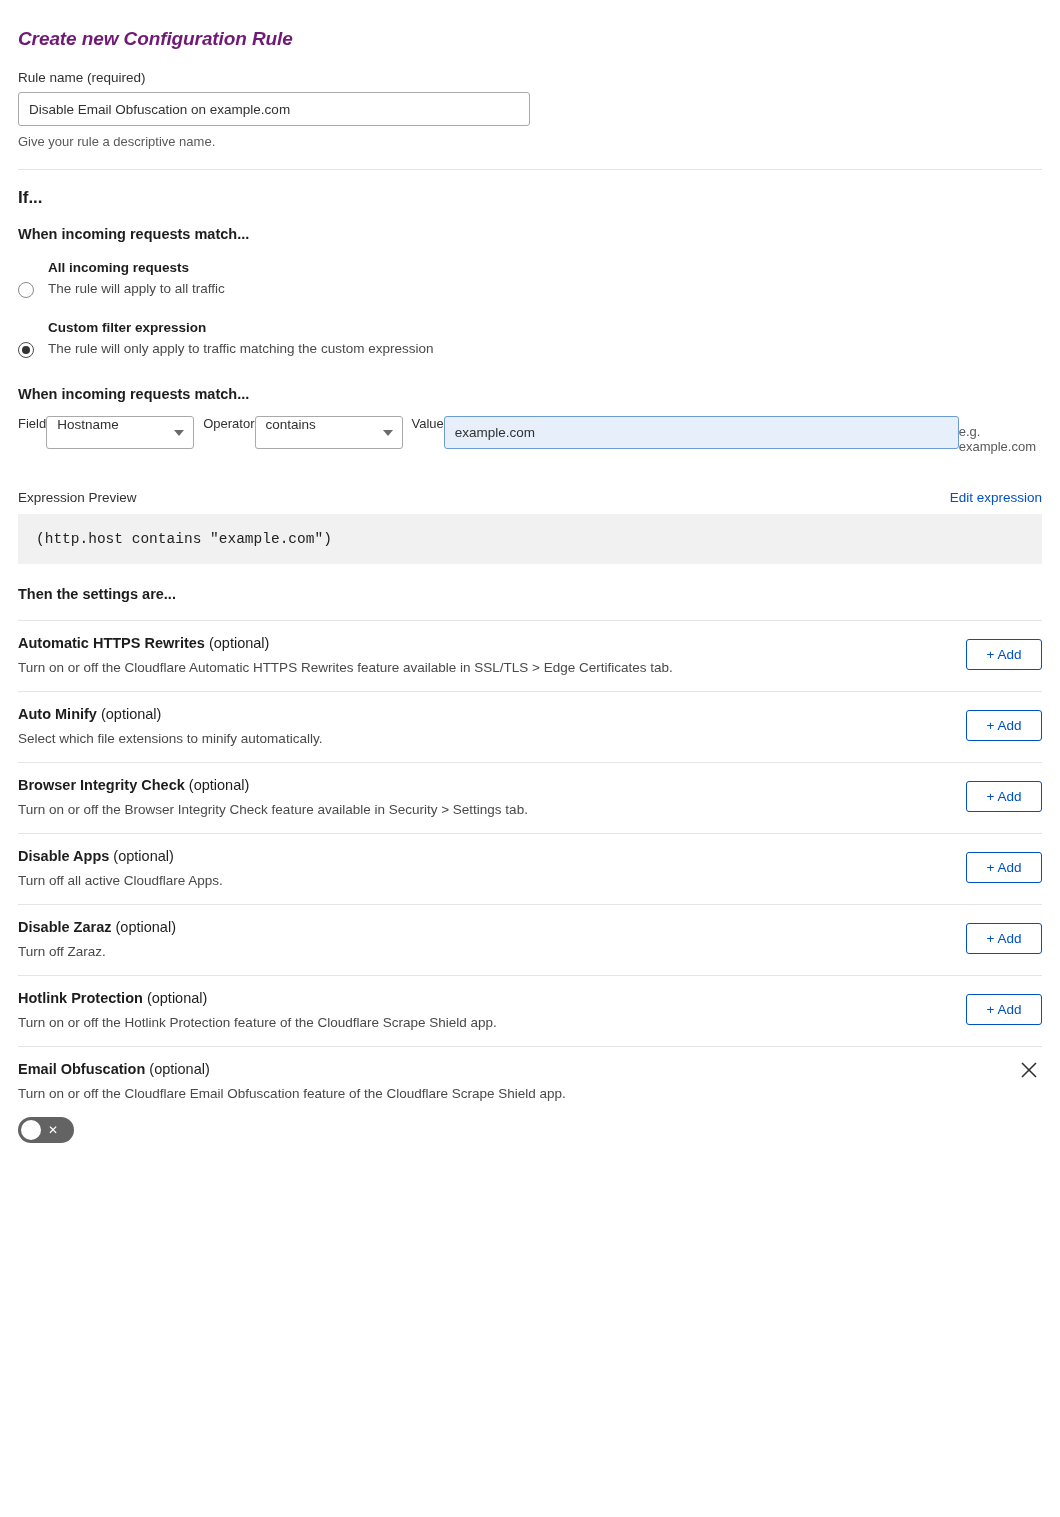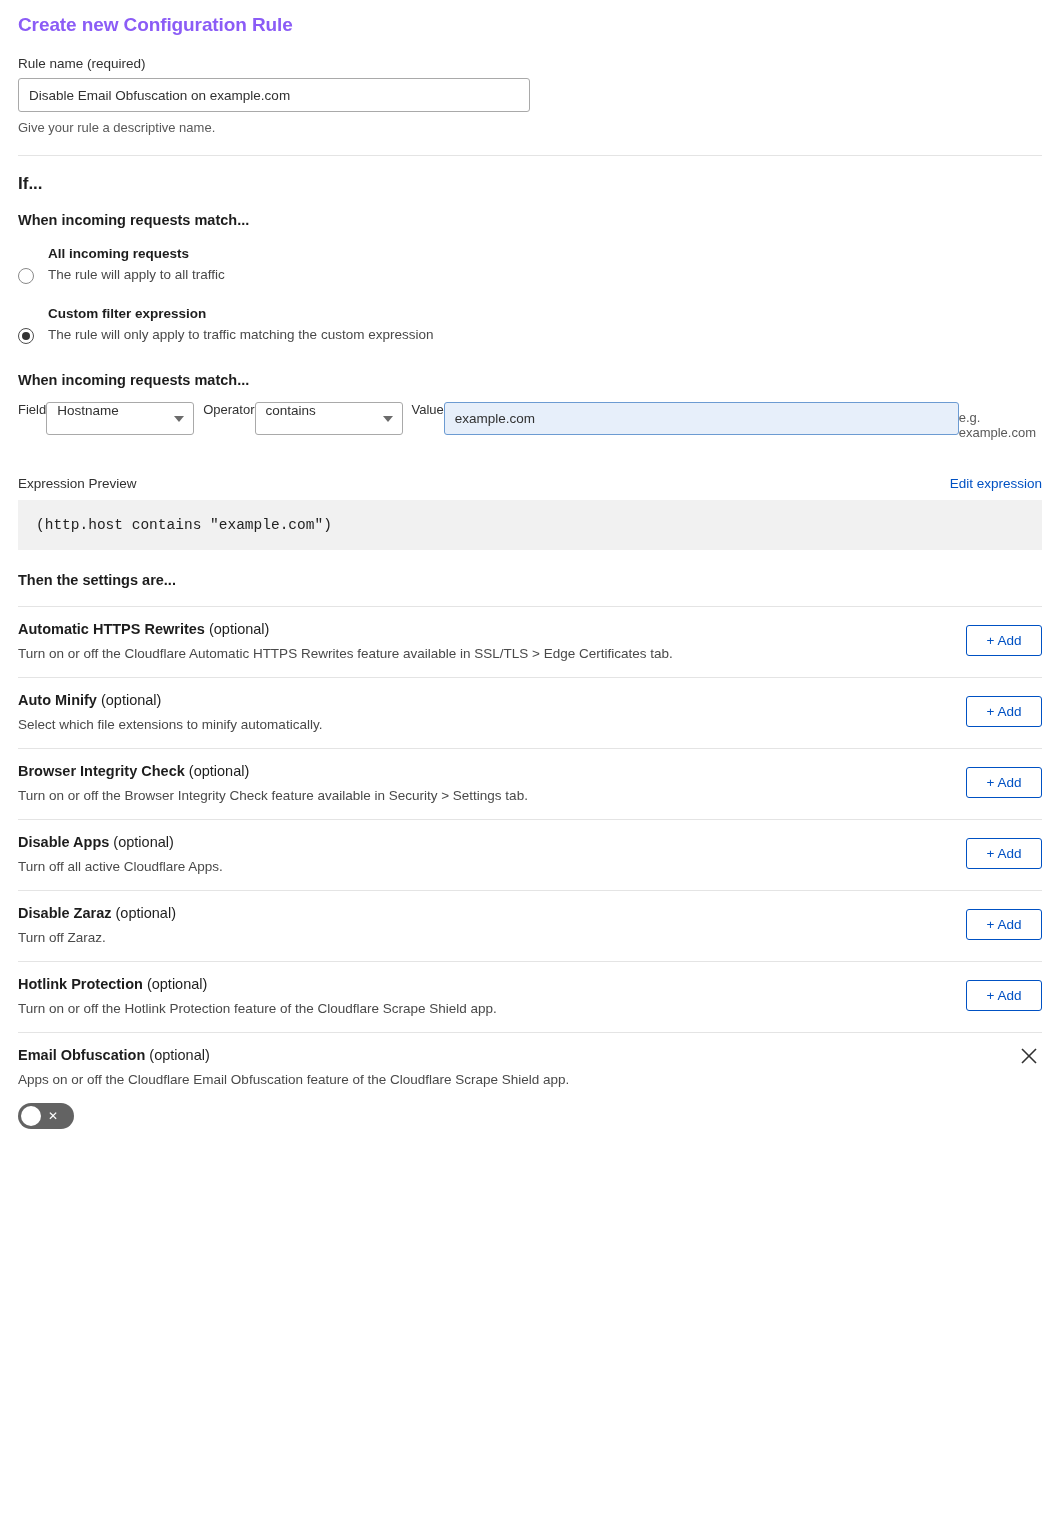--- a/index.html
+++ b/index.html
@@ -13,24 +13,25 @@
   .page {
     width: 1060px;
     min-height: 1517px;
     padding: 0 18px;
     background: #fff;
     position: relative;
   }
   .page-title {
     font-size: 19px;
     font-weight: bold;
-    color: #8b5cf6;
-    padding-top: 14px;
+    color: #701a75;
+    padding-top: 28px;
     margin: 0 0 20px 0;
     letter-spacing: -0.1px;
+    font-style: italic;
   }
   .field-label {
     font-size: 13.5px;
     color: #313131;
     margin-bottom: 7px;
   }
   .text-input {
     width: 512px;
     height: 34px;
     border: 1px solid #a9a9a9;
@@ -401,21 +402,21 @@
     </div>
     <div class="setting-desc">Turn on or off the Hotlink Protection feature of the Cloudflare Scrape Shield app.</div>
     <div class="add-btn">+ Add</div>
   </div>
 
   <div class="setting">
     <div class="setting-title">
       <b>Email Obfuscation</b>
       <span class="optional">(optional)</span>
     </div>
-    <div class="setting-desc">Apps on or off the Cloudflare Email Obfuscation feature of the Cloudflare Scrape Shield app.</div>
+    <div class="setting-desc">Turn on or off the Cloudflare Email Obfuscation feature of the Cloudflare Scrape Shield app.</div>
     <div class="close-x">
       <svg width="22" height="22" viewBox="0 0 22 22">
         <line x1="4" y1="4" x2="18" y2="18" stroke="#313131" stroke-width="1.6"></line>
         <line x1="18" y1="4" x2="4" y2="18" stroke="#313131" stroke-width="1.6"></line>
       </svg>
     </div>
     <div class="toggle">
       <span class="knob"></span>
       <span class="mark">✕</span>
     </div>

